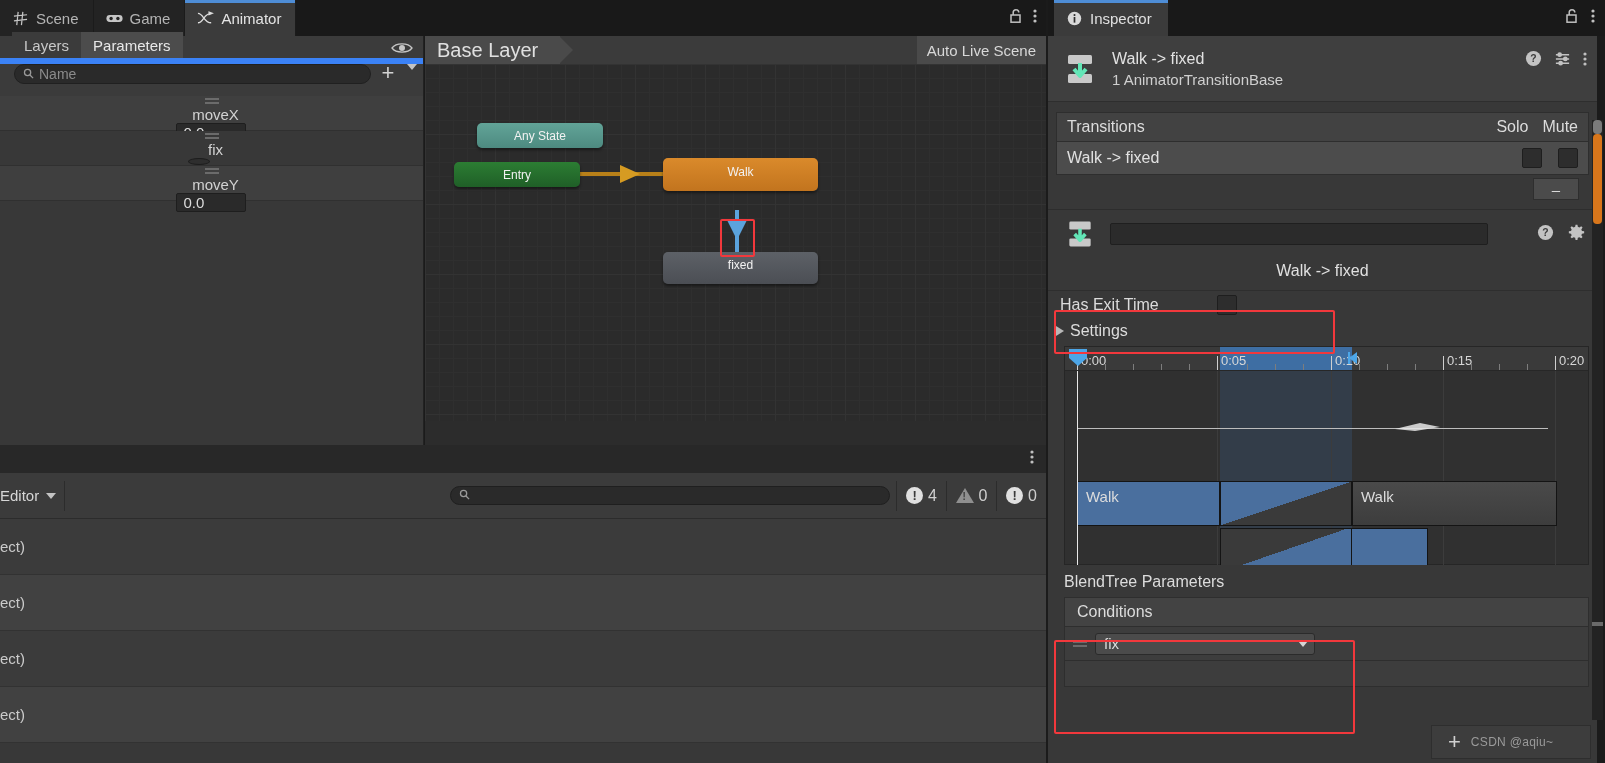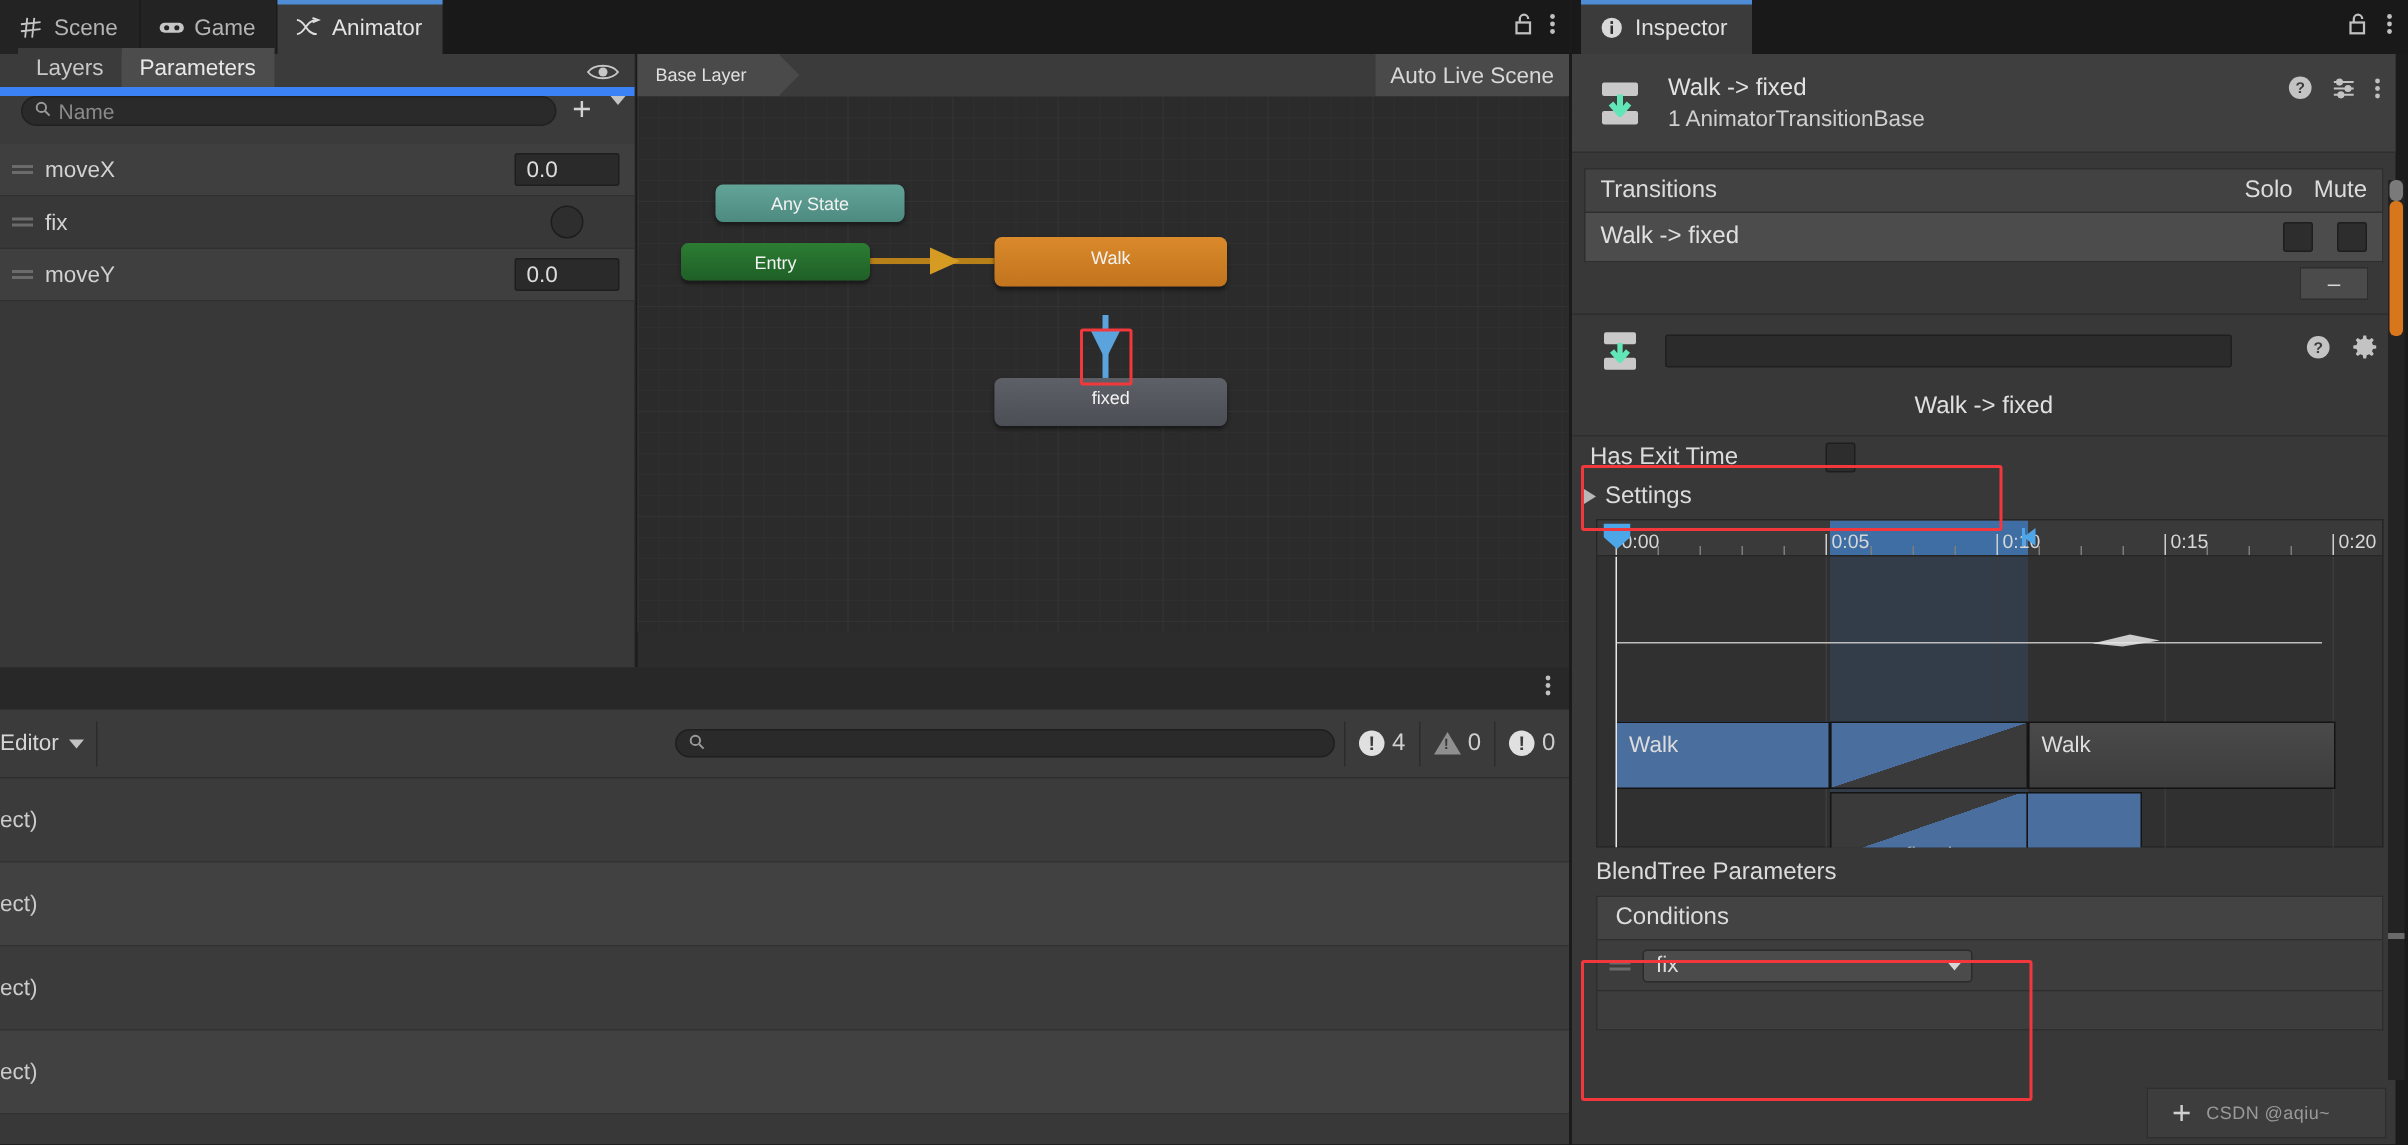--- a/index.html
+++ b/index.html
@@ -85,21 +85,21 @@
     border-radius: 10px; display: flex; align-items: center; padding: 0 8px; gap: 5px;
   }
   .searchbox .ph { font-size: 14px; color: #8b8b8b; }
   .plusbtn { width: 22px; text-align: center; font-size: 22px; color: #d2d2d2; line-height: 18px; }
   .caret-dn {
     width: 0; height: 0; border-left: 5px solid transparent; border-right: 5px solid transparent;
     border-top: 6px solid #c3c3c3; margin-left: 2px;
   }
   .param-row {
     position: relative; height: 35px; display: flex; align-items: center;
-    border-bottom: 1px solid #303030; padding-left: 8px;
+    border-bottom: 1px solid #303030; padding-left: 8px; flex-direction: column;
   }
   .param-row.odd { background: #3f3f3f; }
   .param-row.even { background: #383838; }
   .grip { width: 22px; color: #6e6e6e; font-size: 14px; letter-spacing: 0; }
   .grip i { display: block; width: 14px; height: 2px; background: #6b6b6b; margin: 2px 0; }
   .param-name { font-size: 15px; color: #d2d2d2; flex: 1; }
   .param-val {
     width: 70px; height: 22px; margin-right: 10px; background: #2a2a2a;
     border: 1px solid #1e1e1e; border-radius: 2px; color: #dcdcdc;
     font-size: 15px; display: flex; align-items: center; padding-left: 7px;
@@ -112,21 +112,21 @@
   
   .graph-panel {
     position: absolute; left: 425px; top: 36px; width: 621px; height: 409px;
     background: #2c2c2c;
   }
   .graph-toolbar {
     position: relative; height: 28px; background: #3b3b3b; display: flex; align-items: center;
   }
   .breadcrumb {
     position: relative; height: 28px; padding: 0 22px 0 12px; display: flex; align-items: center;
-    background: #4a4a4a; font-size: 12px; color: #e0e0e0;
+    background: #4a4a4a; font-size: 20px; color: #e0e0e0;
   }
   .breadcrumb::after {
     content: ""; position: absolute; right: -13px; top: 0; width: 0; height: 0;
     border-top: 14px solid transparent; border-bottom: 14px solid transparent;
     border-left: 14px solid #4a4a4a;
   }
   .autolive {
     position: absolute; right: 0; top: 0; height: 28px; padding: 0 10px;
     display: flex; align-items: center; font-size: 15px; color: #d8d8d8; background: #4a4a4a;
   }

